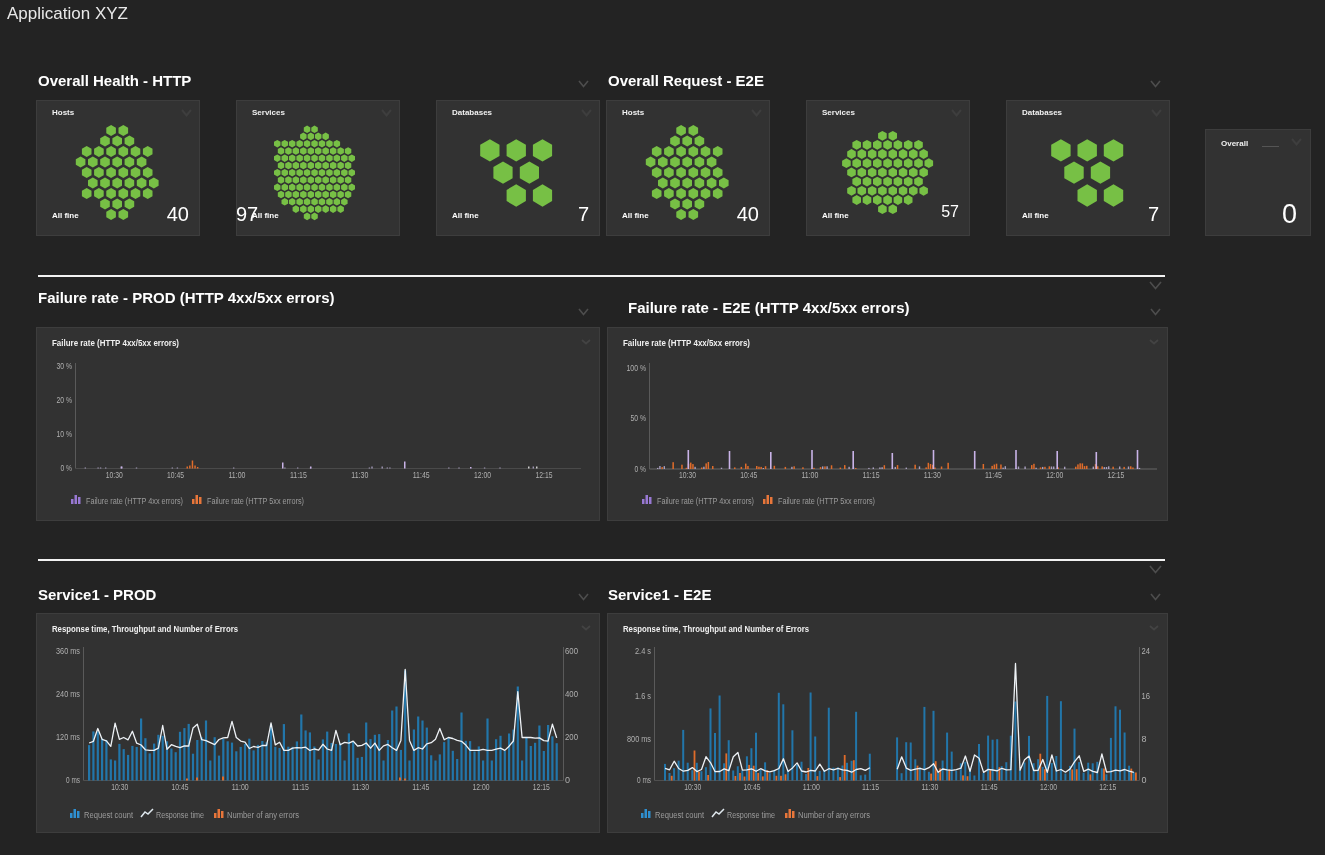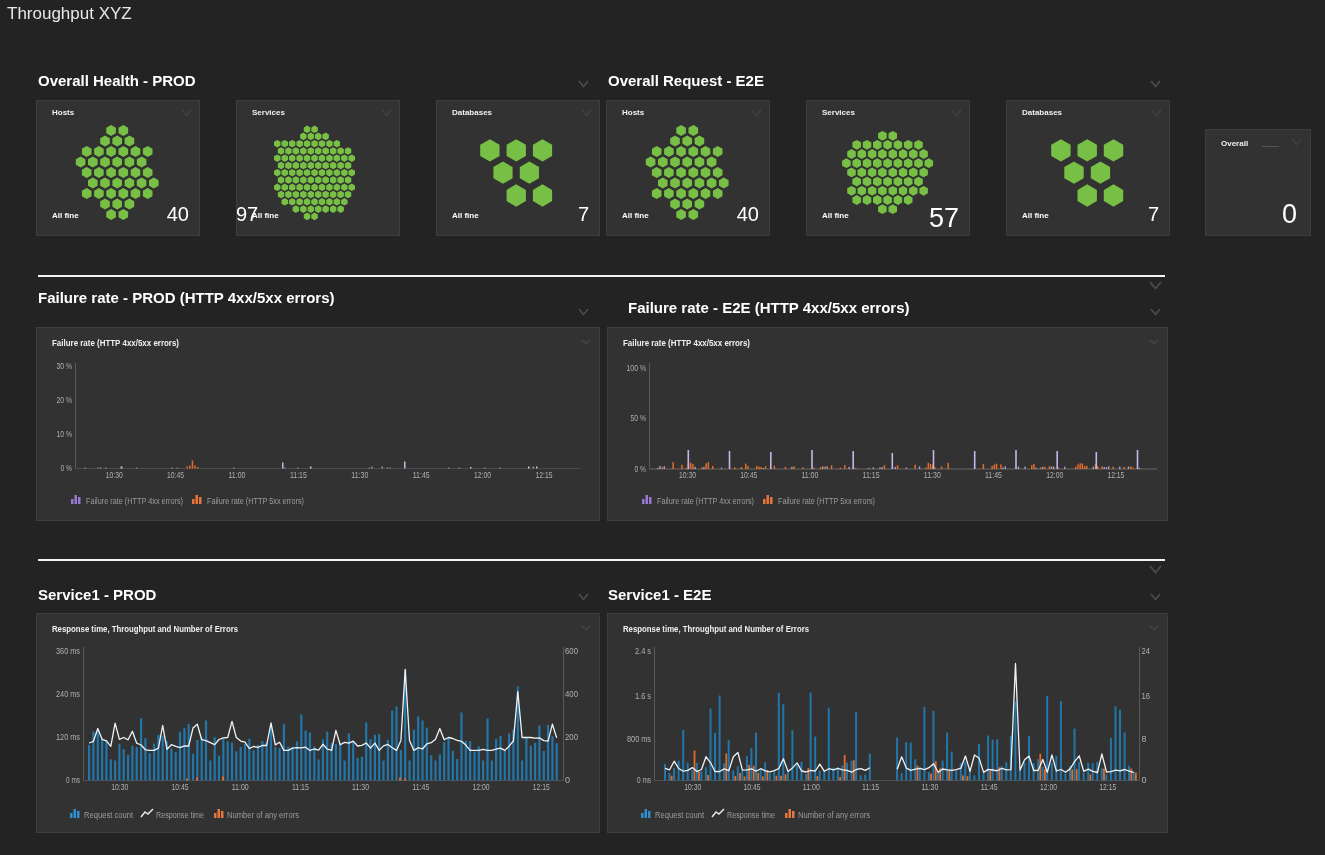--- a/index.html
+++ b/index.html
@@ -1,14 +1,14 @@
 <!DOCTYPE html>
 <html><head><meta charset="utf-8"><style>*{margin:0;padding:0;box-sizing:border-box}body{width:1325px;height:855px;background:#232323;font-family:"Liberation Sans",sans-serif;position:relative;overflow:hidden}.abs{position:absolute}.sect{position:absolute;font-size:15px;font-weight:bold;color:#ffffff;white-space:nowrap}.thead{position:absolute;font-size:8px;font-weight:bold;color:#f0f0f0;white-space:nowrap}</style></head><body>
-<div class="abs" style="left:7px;top:4px;font-size:17px;color:#e8e8e8">Throughput XYZ</div>
-<div class="sect" style="left:38px;top:72px">Overall Health - PROD</div>
+<div class="abs" style="left:7px;top:4px;font-size:17px;color:#e8e8e8">Application XYZ</div>
+<div class="sect" style="left:38px;top:72px">Overall Health - HTTP</div>
 <div class="sect" style="left:608px;top:72px">Overall Request - E2E</div>
 <svg style="position:absolute;left:577px;top:79px" width="13" height="9.5">
     <path d="M2 2 L6.5 7.5 L11 2" fill="none" stroke="#4d4d4d" stroke-width="1.6"></path>
   </svg>
 <svg style="position:absolute;left:1149px;top:79px" width="13" height="9.5">
     <path d="M2 2 L6.5 7.5 L11 2" fill="none" stroke="#4d4d4d" stroke-width="1.6"></path>
   </svg>
 <div style="position:absolute;left:36px;top:100px;width:164px;height:136px;background:#323232;border:1px solid #3d3d3d;box-sizing:border-box"></div>
 <div style="position:absolute;left:236px;top:100px;width:164px;height:136px;background:#323232;border:1px solid #3d3d3d;box-sizing:border-box"></div>
 <div style="position:absolute;left:436px;top:100px;width:164px;height:136px;background:#323232;border:1px solid #3d3d3d;box-sizing:border-box"></div>
@@ -38,21 +38,21 @@
 <svg style="position:absolute;left:750px;top:108px" width="13" height="9.5">
     <path d="M2 2 L6.5 7.5 L11 2" fill="none" stroke="#3e3e3e" stroke-width="2"></path>
   </svg>
 <div class="abs" style="left:622px;top:210.5px;font-size:8px;font-weight:bold;color:#fff;white-space:nowrap">All fine</div>
 <div class="abs" style="left:606px;top:202.5px;width:153px;text-align:right;font-size:20px;color:#fff">40</div>
 <div class="thead" style="left:822px;top:108px">Services</div>
 <svg style="position:absolute;left:950px;top:108px" width="13" height="9.5">
     <path d="M2 2 L6.5 7.5 L11 2" fill="none" stroke="#3e3e3e" stroke-width="2"></path>
   </svg>
 <div class="abs" style="left:822px;top:210.5px;font-size:8px;font-weight:bold;color:#fff;white-space:nowrap">All fine</div>
-<div class="abs" style="left:806px;top:202.5px;width:153px;text-align:right;font-size:27px;color:#fff">57</div>
+<div class="abs" style="left:806px;top:202.5px;width:153px;text-align:right;font-size:16px;color:#fff">57</div>
 <div class="thead" style="left:1022px;top:108px">Databases</div>
 <svg style="position:absolute;left:1150px;top:108px" width="13" height="9.5">
     <path d="M2 2 L6.5 7.5 L11 2" fill="none" stroke="#3e3e3e" stroke-width="2"></path>
   </svg>
 <div class="abs" style="left:1022px;top:210.5px;font-size:8px;font-weight:bold;color:#fff;white-space:nowrap">All fine</div>
 <div class="abs" style="left:1006px;top:202.5px;width:153px;text-align:right;font-size:20px;color:#fff">7</div>
 <div class="thead" style="left:1221px;top:139px">Overall</div>
 <div class="abs" style="left:1262px;top:146px;width:17px;height:1px;background:#555"></div>
 <svg style="position:absolute;left:1290px;top:137px" width="13" height="9.5">
     <path d="M2 2 L6.5 7.5 L11 2" fill="none" stroke="#3e3e3e" stroke-width="2"></path>

